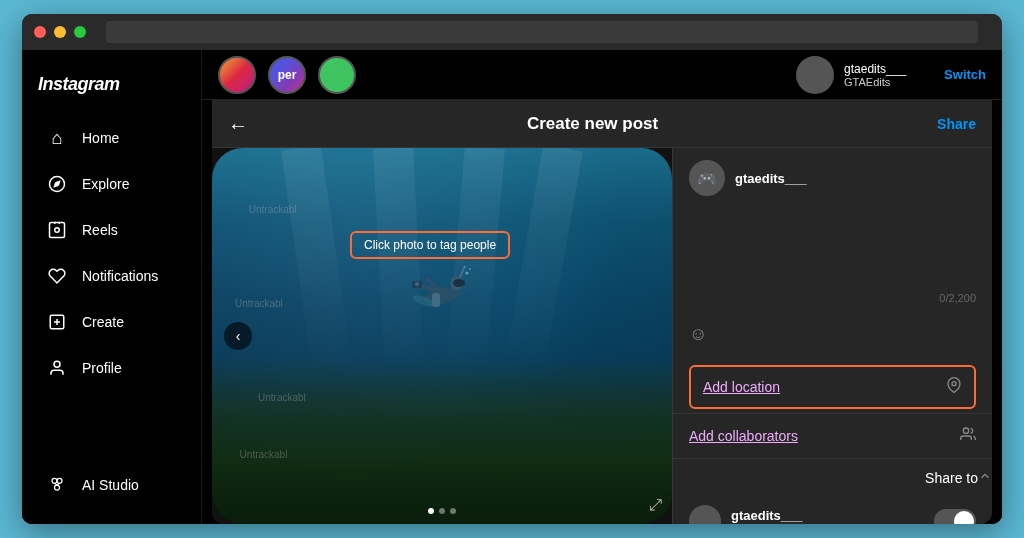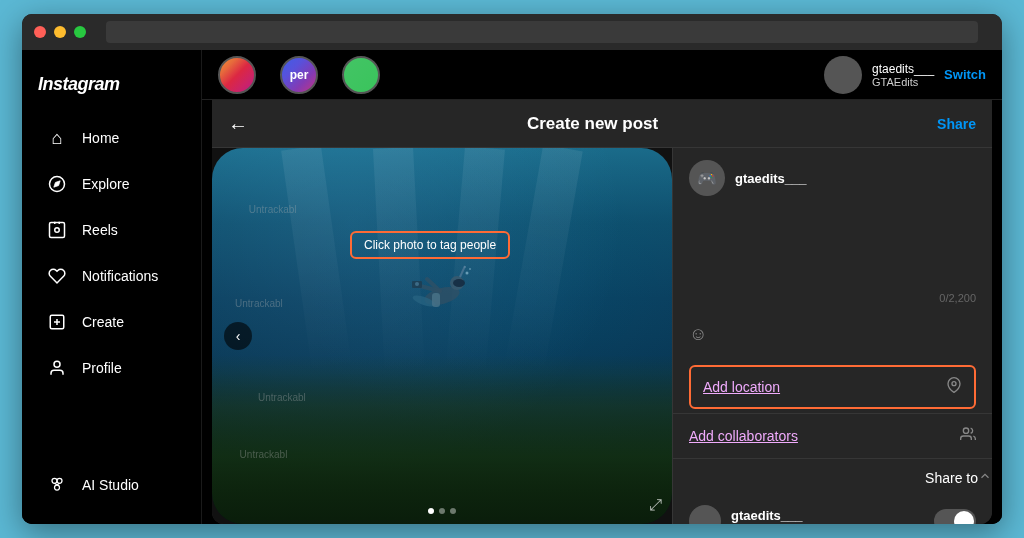--- a/index.html
+++ b/index.html
@@ -96,21 +96,21 @@
       overflow: hidden;
     }
     
     .story-bar {
       height: 50px;
       background: #000;
       border-bottom: 1px solid #222;
       display: flex;
       align-items: center;
       padding: 0 16px;
-      gap: 24px;
+      gap: 12px;
       flex-shrink: 0;
     }
     .story-avatar {
       width: 38px;
       height: 38px;
       border-radius: 50%;
       background: linear-gradient(135deg, #f09433, #e6683c, #dc2743, #cc2366, #bc1888);
       border: 2px solid #555;
       flex-shrink: 0;
     }
@@ -122,20 +122,21 @@
       border-radius: 50%;
       background: #555;
       flex-shrink: 0;
     }
     .story-bar-spacer { flex: 1; }
     .switch-btn {
       color: #0095f6;
       font-size: 13px;
       cursor: pointer;
       font-weight: 600;
+      margin-left: 28px;
     }
     .story-bar-right {
       display: flex;
       align-items: center;
       gap: 10px;
     }
     .story-username {
       font-size: 11px;
       color: #ccc;
     }

